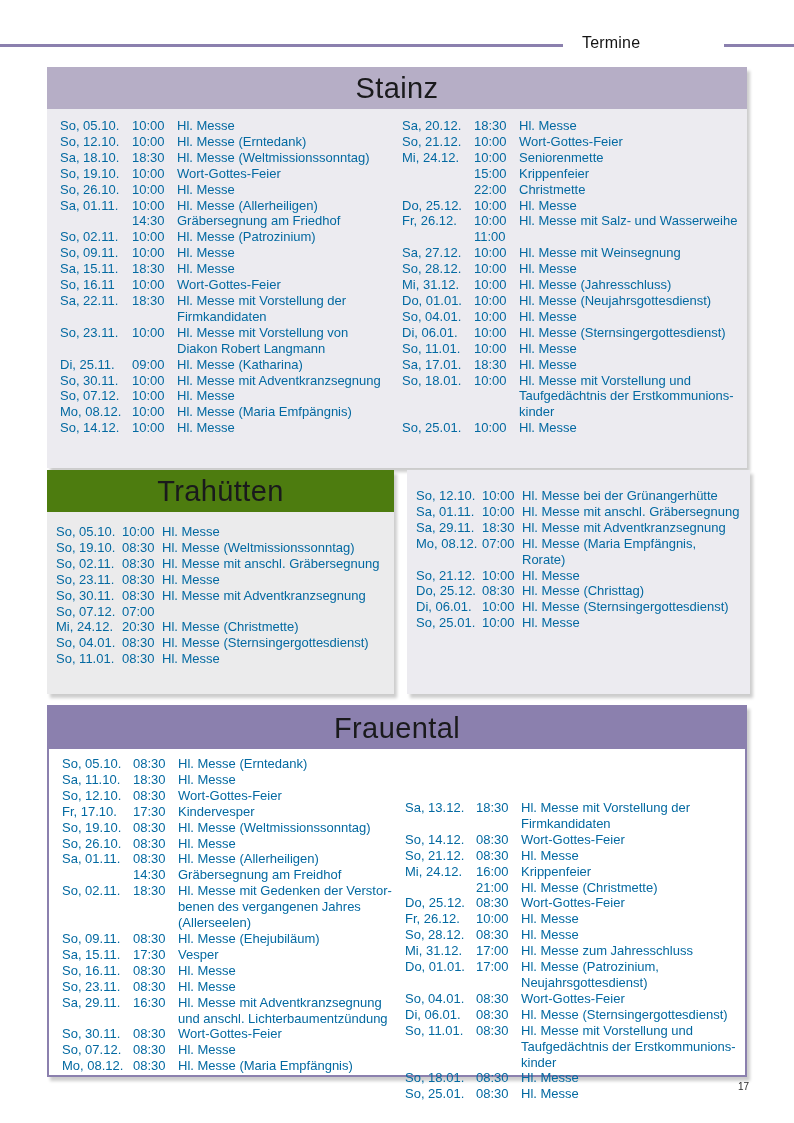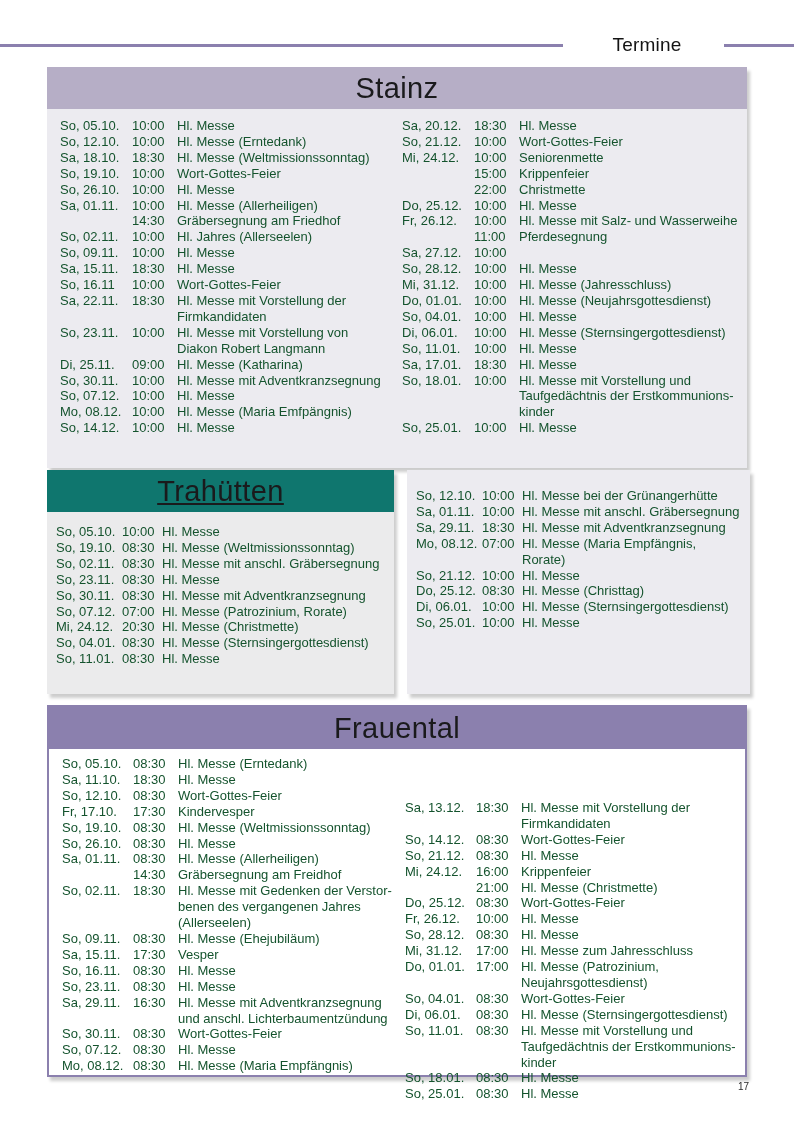--- a/index.html
+++ b/index.html
@@ -4,39 +4,39 @@
 <style>
   html,body{margin:0;padding:0;background:#ffffff;}
   .page{
     position:relative;width:794px;height:1123px;background:#ffffff;
     font-family:"Liberation Sans","DejaVu Sans",sans-serif;color:#1c1c1e;overflow:hidden;
   }
   .hrule{position:absolute;height:3px;background:#8b80ae;}
   #rule-left{left:0;top:44px;width:563px;}
   #rule-right{left:724px;top:44px;width:70px;}
   .termine{
-    position:absolute;left:582px;top:34px;width:130px;text-align:center;
-    font-size:19px;color:#141414;letter-spacing:0.2px;
+    position:absolute;left:582px;top:34px;width:130px;
+    font-size:16px;color:#141414;letter-spacing:0.2px;
   }
   .box{position:absolute;box-shadow:3px 4px 3px rgba(0,0,0,0.20);}
   .box-header{
     height:42px;display:flex;align-items:center;justify-content:center;
     font-size:29px;color:#1a1a1c;letter-spacing:0.4px;
   }
   .hdr-lp{background:#b6aec6;}
-  .hdr-gray{background:#0f766e;text-decoration:underline;}
+  .hdr-gray{background:#4d7c0f;}
   .hdr-purple{background:#8b80ae;}
 
   #stainz{left:47px;top:67px;width:700px;height:401px;background:#ecebf0;}
   #trahuetten{left:47px;top:470px;width:347px;height:224px;background:#ebebec;}
   #glashuetten{left:407px;top:470px;width:343px;height:224px;background:#ecebf0;}
   #frauental{left:47px;top:705px;width:700px;height:372px;background:#ffffff;border:2px solid #8b80ae;box-sizing:border-box;}
 
   .two-col{display:grid;grid-template-columns:1fr 1fr;}
-  .col{font-size:13px;line-height:15.9px;color:#14532d;}
+  .col{font-size:13px;line-height:15.9px;color:#0369a1;}
 
   .row{display:grid;grid-template-columns:72px 45px 1fr;}
   .row .event{white-space:pre-line;padding-right:4px;}
   .small .row{grid-template-columns:66px 40px 1fr;}
 
   #stainz .col{padding-top:9px;}
   #stainz .col.c0{padding-left:13px;}
   #stainz .col.c1{padding-left:5px;}
 
   #trahuetten .col{padding:12px 4px 0 9px;}
@@ -96,21 +96,21 @@
             <span class="event">Hl. Messe (Allerheiligen)</span>
           </div>
           <div class="row">
             <span class="date"></span>
             <span class="time">14:30</span>
             <span class="event">Gräbersegnung am Friedhof</span>
           </div>
           <div class="row">
             <span class="date">So, 02.11.</span>
             <span class="time">10:00</span>
-            <span class="event">Hl. Jahres (Allerseelen)</span>
+            <span class="event">Hl. Messe (Patrozinium)</span>
           </div>
           <div class="row">
             <span class="date">So, 09.11.</span>
             <span class="time">10:00</span>
             <span class="event">Hl. Messe</span>
           </div>
           <div class="row">
             <span class="date">Sa, 15.11.</span>
             <span class="time">18:30</span>
             <span class="event">Hl. Messe</span>
@@ -190,25 +190,25 @@
             <span class="event">Hl. Messe</span>
           </div>
           <div class="row">
             <span class="date">Fr, 26.12.</span>
             <span class="time">10:00</span>
             <span class="event">Hl. Messe mit Salz- und Wasserweihe</span>
           </div>
           <div class="row">
             <span class="date"></span>
             <span class="time">11:00</span>
-            <span class="event">Pferdesegnung</span>
           </div>
           <div class="row">
             <span class="date">Sa, 27.12.</span>
             <span class="time">10:00</span>
+            <span class="event">Hl. Messe mit Weinsegnung</span>
           </div>
           <div class="row">
             <span class="date">So, 28.12.</span>
             <span class="time">10:00</span>
             <span class="event">Hl. Messe</span>
           </div>
           <div class="row">
             <span class="date">Mi, 31.12.</span>
             <span class="time">10:00</span>
             <span class="event">Hl. Messe (Jahresschluss)</span>
@@ -279,21 +279,20 @@
             <span class="event">Hl. Messe</span>
           </div>
           <div class="row">
             <span class="date">So, 30.11.</span>
             <span class="time">08:30</span>
             <span class="event">Hl. Messe mit Adventkranzsegnung</span>
           </div>
           <div class="row">
             <span class="date">So, 07.12.</span>
             <span class="time">07:00</span>
-            <span class="event">Hl. Messe (Patrozinium, Rorate)</span>
           </div>
           <div class="row">
             <span class="date">Mi, 24.12.</span>
             <span class="time">20:30</span>
             <span class="event">Hl. Messe (Christmette)</span>
           </div>
           <div class="row">
             <span class="date">So, 04.01.</span>
             <span class="time">08:30</span>
             <span class="event">Hl. Messe (Sternsingergottesdienst)</span>

